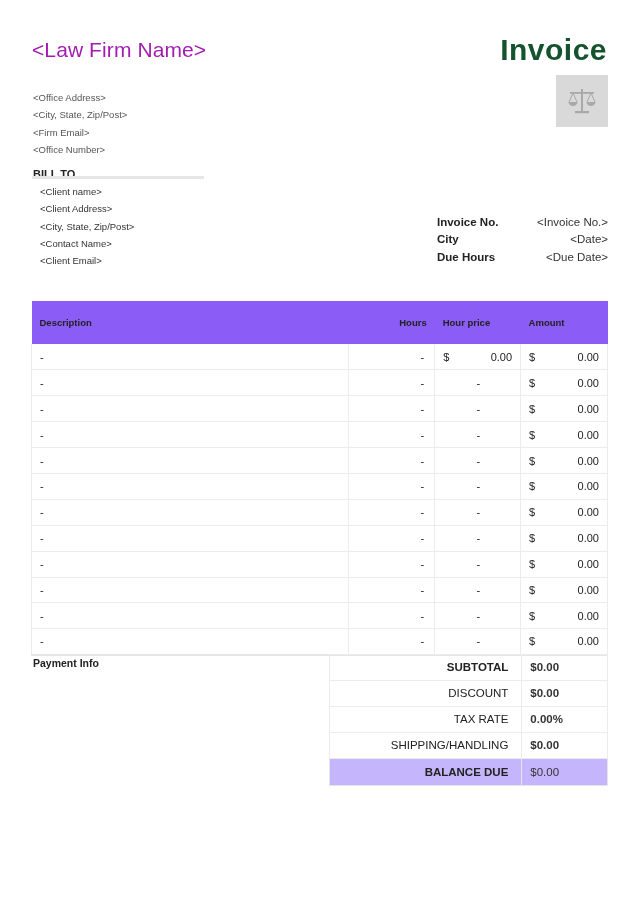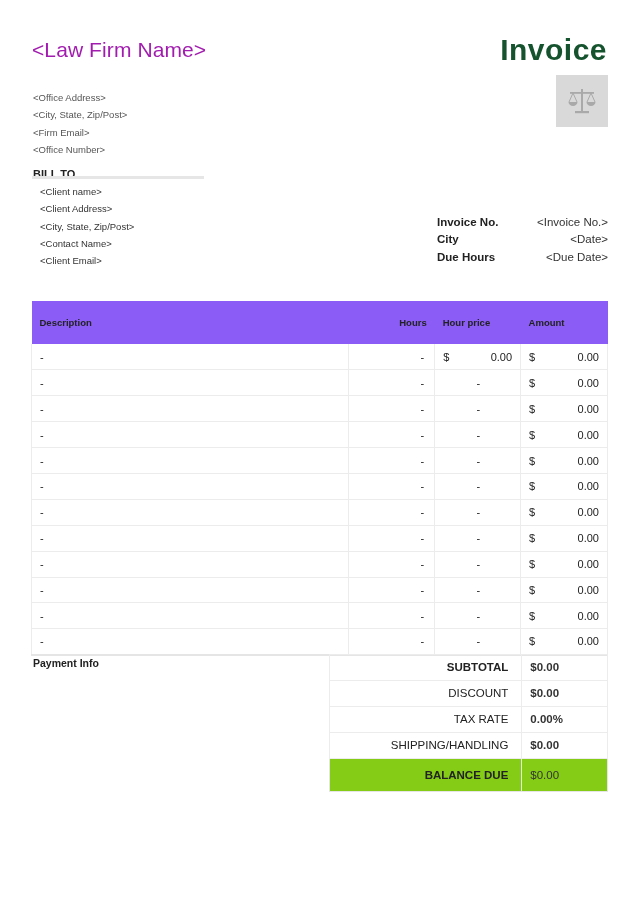--- a/index.html
+++ b/index.html
@@ -35,21 +35,21 @@
   .money { display: flex; justify-content: space-between; }
   .dash-r { text-align: right; padding-right: 10px !important; }
 
   .payment-info { position: absolute; left: 33px; top: 657px; font-size: 10.5px; font-weight: bold; color: #222; }
 
   .totals { position: absolute; left: 329px; top: 654px; width: 279px; border-collapse: collapse; }
   .totals td { height: 25.9px; font-size: 11.5px; border: 1px solid #ececec; padding: 0 13px 0 8px; }
   .totals .t-label { width: 193px; text-align: right; color: #222; }
   .totals .t-val { width: 86px; text-align: left; font-weight: bold; color: #333; padding-right: 17px; }
   .totals .bold { font-weight: bold; }
-  .totals tr.balance td { background: #84cc16; height: 33px; border-color: #e5e5e5; }
+  .totals tr.balance td { background: #c4b5fd; height: 27px; border-color: #e5e5e5; }
   .totals tr.balance .t-val { font-weight: normal; }
 </style>
 </head>
 <body>
 
 <div class="firm-name">&lt;Law Firm Name&gt;</div>
 <div class="firm-lines">
   <div>&lt;Office Address&gt;</div>
   <div>&lt;City, State, Zip/Post&gt;</div>
   <div>&lt;Firm Email&gt;</div>

